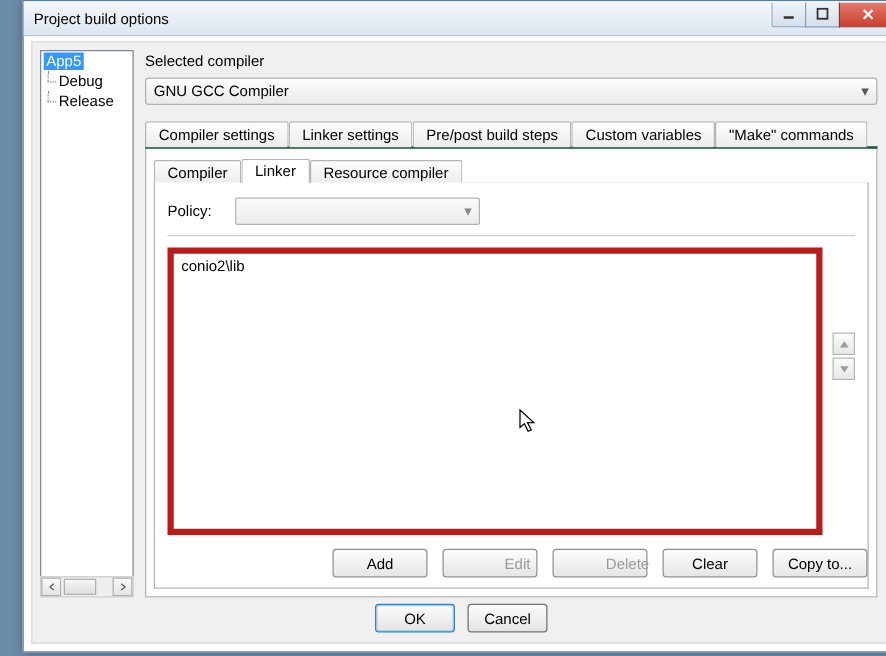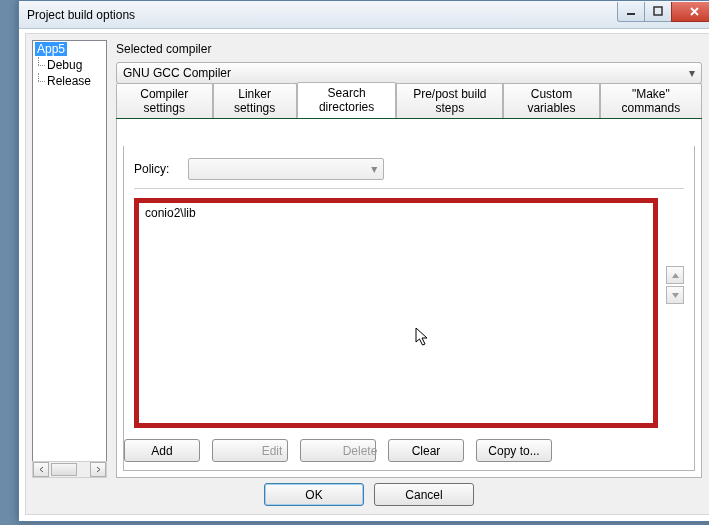--- a/index.html
+++ b/index.html
@@ -42,26 +42,26 @@
   .policyrow { position:absolute; left:10px; top:12px; display:flex; align-items:center; gap:19px;}
   .policycombo { width: 196px; height:22px; border:1px solid #b2b2b2; border-radius:2px; background:linear-gradient(#fafafa,#ececec); display:flex; align-items:center; padding:0 6px;}
   .policycombo .dd{margin-left:auto;color:#888;}
   .hr { position:absolute; left:10px; right:10px; top:42px; height:1px; background:#cfcfcf;}
 
   .listbox { position:absolute; left:10px; right:36px; top:52px; bottom:42px; border:5px solid #b91c1c; background:#fff; padding:2px 4px; overflow:hidden;}
   .listitem { padding:1px 2px;}
   .updown { position:absolute; right:10px; top:120px; width:18px;}
   .udbtn{ width:18px;height:18px;border:1px solid #b6b6b6;background:linear-gradient(#fbfbfb,#e7e7e7);display:flex;align-items:center;justify-content:center;color:#777;margin-bottom:2px;}
 
-  .btnrow { position:absolute; left:0; right:0; bottom:8px; display:flex; justify-content:flex-start; gap:12px;}
+  .btnrow { position:absolute; left:0; right:0; bottom:8px; display:flex; justify-content:flex-end; gap:12px;}
   .btn { width:76px; height:23px; border:1px solid #8e8f8f; border-radius:3px; background:linear-gradient(#fdfdfd,#e6e6e6); display:flex;align-items:center;justify-content:center;}
   .btn.disabled{color:#9a9a9a;padding-left:44px;}
 
   .dlgbtns{ position:absolute; left:0; right:0; bottom:8px; display:flex; justify-content:center; gap:10px;}
-  .dbtn{ width:100px; height:23px; border:1px solid #707070; border-radius:3px; background:linear-gradient(#fcfcfc,#e4e4e4); display:flex;align-items:center;justify-content:center;}
+  .dbtn{ width:64px; height:23px; border:1px solid #707070; border-radius:3px; background:linear-gradient(#fcfcfc,#e4e4e4); display:flex;align-items:center;justify-content:center;}
   .dbtn.default{ border:1px solid #3c7fb1; box-shadow: 0 0 0 1px #a4cdec inset;}
 
   .cursor{position:absolute; left:396px; top:326px; pointer-events:none;}
 </style>
 </head>
 <body>
 
 <div class="window">
   <div class="titlebar">
     <span class="title">Project build options</span>
@@ -110,27 +110,31 @@
     <div class="rightpane">
       <div class="lbl" style="position:absolute;left:0;top:2px;">Selected compiler</div>
       <div class="compiler-combo">
         <span>GNU GCC Compiler</span>
         <span class="dd">▾</span>
       </div>
 
       <div class="tabstrip">
         <div class="tab1">Compiler settings</div>
         <div class="tab1">Linker settings</div>
-        <div class="tab1 active">Search directories</div>
         <div class="tab1">Pre/post build steps</div>
         <div class="tab1">Custom variables</div>
         <div class="tab1">"Make" commands</div>
       </div>
 
       <div class="tabbody1">
+        <div class="tabstrip2">
+          <div class="tab2">Compiler</div>
+          <div class="tab2 active">Linker</div>
+          <div class="tab2">Resource compiler</div>
+        </div>
 
         <div class="tabbody2">
           <div class="policyrow">
             <span class="lbl">Policy:</span>
             <div class="policycombo">
               <span></span>
               <span class="dd">▾</span>
             </div>
           </div>
           <div class="hr"></div>

